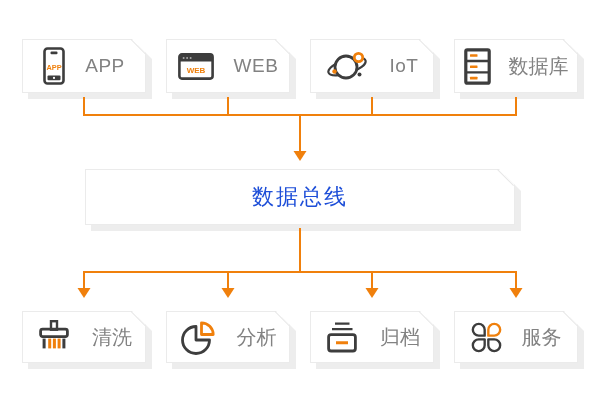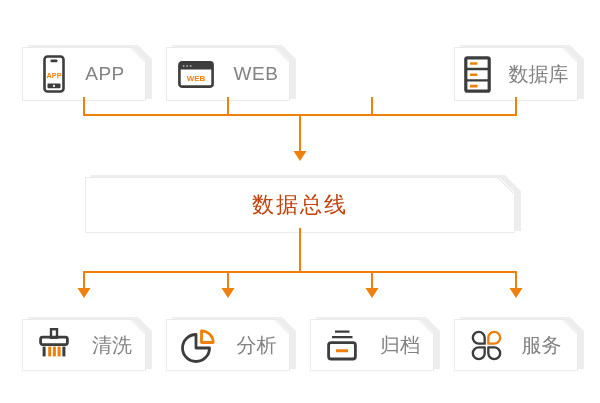--- a/index.html
+++ b/index.html
@@ -5,35 +5,35 @@
   html,body { margin:0; padding:0; background:#ffffff; font-family:"Liberation Sans", sans-serif; }
   .stage { position:relative; width:600px; height:403px; background:#ffffff; overflow:hidden; }
 
   .card-wrap { position:absolute; --notch:14px; }
   .card-shadow {
     position:absolute; left:6px; top:6px; width:100%; height:100%;
     background:#EDEDED;
     clip-path: polygon(0 0, calc(100% - var(--notch)) 0, 100% var(--notch), 100% 100%, 0 100%);
   }
   .card {
-    position:absolute; left:0; top:8px; width:100%; height:100%;
+    position:absolute; left:0; top:0; width:100%; height:100%;
     background:#ffffff; border:1px solid #EBEBEB; box-sizing:border-box;
     clip-path: polygon(0 0, calc(100% - var(--notch)) 0, 100% var(--notch), 100% 100%, 0 100%);
     display:flex; align-items:center; justify-content:center; gap:20px;
   }
   .card::after {
     content:""; position:absolute; top:6px; right:-3px; width:20px; height:1px;
     background:#E7E7E7; transform:rotate(45deg);
   }
   .bus-wrap { --notch:16px; }
   .bus-wrap .card::after { top:7px; right:-3px; width:23px; }
 
   .card-label { font-size:20px; color:#828282; white-space:nowrap; }
   .card-label.latin { font-size:19px; letter-spacing:0.5px; }
-  .bus-title { font-size:22px; color:#c2410c; letter-spacing:2px; }
+  .bus-title { font-size:22px; color:#1d4ed8; letter-spacing:2px; }
 
   .icon { flex:0 0 auto; display:block; }
 
   svg.connector { position:absolute; left:0; top:0; pointer-events:none; }
 
   
   .pos-src-0 { left:22px;  top:39px;  width:124px; height:54px; }
   .pos-src-1 { left:166px; top:39px;  width:124px; height:54px; }
   .pos-src-2 { left:310px; top:39px;  width:124px; height:54px; }
   .pos-src-3 { left:454px; top:39px;  width:124px; height:54px; }
@@ -70,20 +70,33 @@
         <path d="M2,8.6 H34 V4.4 a3,3 0 0 0 -3,-3 H5 a3,3 0 0 0 -3,3 Z" fill="#3D3D3D"></path>
         <circle cx="5.6" cy="5" r="1" fill="#A8A8A8"></circle>
         <circle cx="9.1" cy="5" r="1" fill="#A8A8A8"></circle>
         <circle cx="12.6" cy="5" r="1" fill="#A8A8A8"></circle>
         <text x="18" y="20" text-anchor="middle" font-size="8" font-weight="bold" fill="#F0800C">WEB</text>
       </svg>
       <span class="card-label latin">WEB</span>
     </div>
   </div>
 
+  <div class="card-wrap pos-src-2">
+    <div class="card-shadow"></div>
+    <div class="card">
+      <svg class="icon" width="44" height="33" viewBox="0 0 44 33">
+        <ellipse cx="21" cy="16.5" rx="19.5" ry="7" fill="none" stroke="#3D3D3D" stroke-width="2.2" transform="rotate(-18 21 16.5)"></ellipse>
+        <circle cx="20" cy="17" r="11" fill="#ffffff" stroke="#3D3D3D" stroke-width="2.8"></circle>
+        <circle cx="32.5" cy="7.5" r="4.2" fill="#ffffff" stroke="#F0800C" stroke-width="2.8"></circle>
+        <circle cx="8.5" cy="21.5" r="2.2" fill="#F0800C"></circle>
+        <circle cx="33.5" cy="24.5" r="2" fill="#3D3D3D"></circle>
+      </svg>
+      <span class="card-label latin">IoT</span>
+    </div>
+  </div>
 
   <div class="card-wrap pos-src-3">
     <div class="card-shadow"></div>
     <div class="card" style="gap:18px;">
       <svg class="icon" width="27" height="37" viewBox="0 0 27 37">
         <rect x="1.8" y="1.8" width="23.4" height="33.4" rx="1.5" fill="none" stroke="#3D3D3D" stroke-width="3.2"></rect>
         <line x1="2" y1="13" x2="25" y2="13" stroke="#3D3D3D" stroke-width="2.4"></line>
         <line x1="2" y1="24.4" x2="25" y2="24.4" stroke="#3D3D3D" stroke-width="2.4"></line>
         <rect x="6" y="6.2" width="7.5" height="2.6" rx="0.5" fill="#F0800C"></rect>
         <rect x="6" y="17.4" width="7.5" height="2.6" rx="0.5" fill="#F0800C"></rect>

